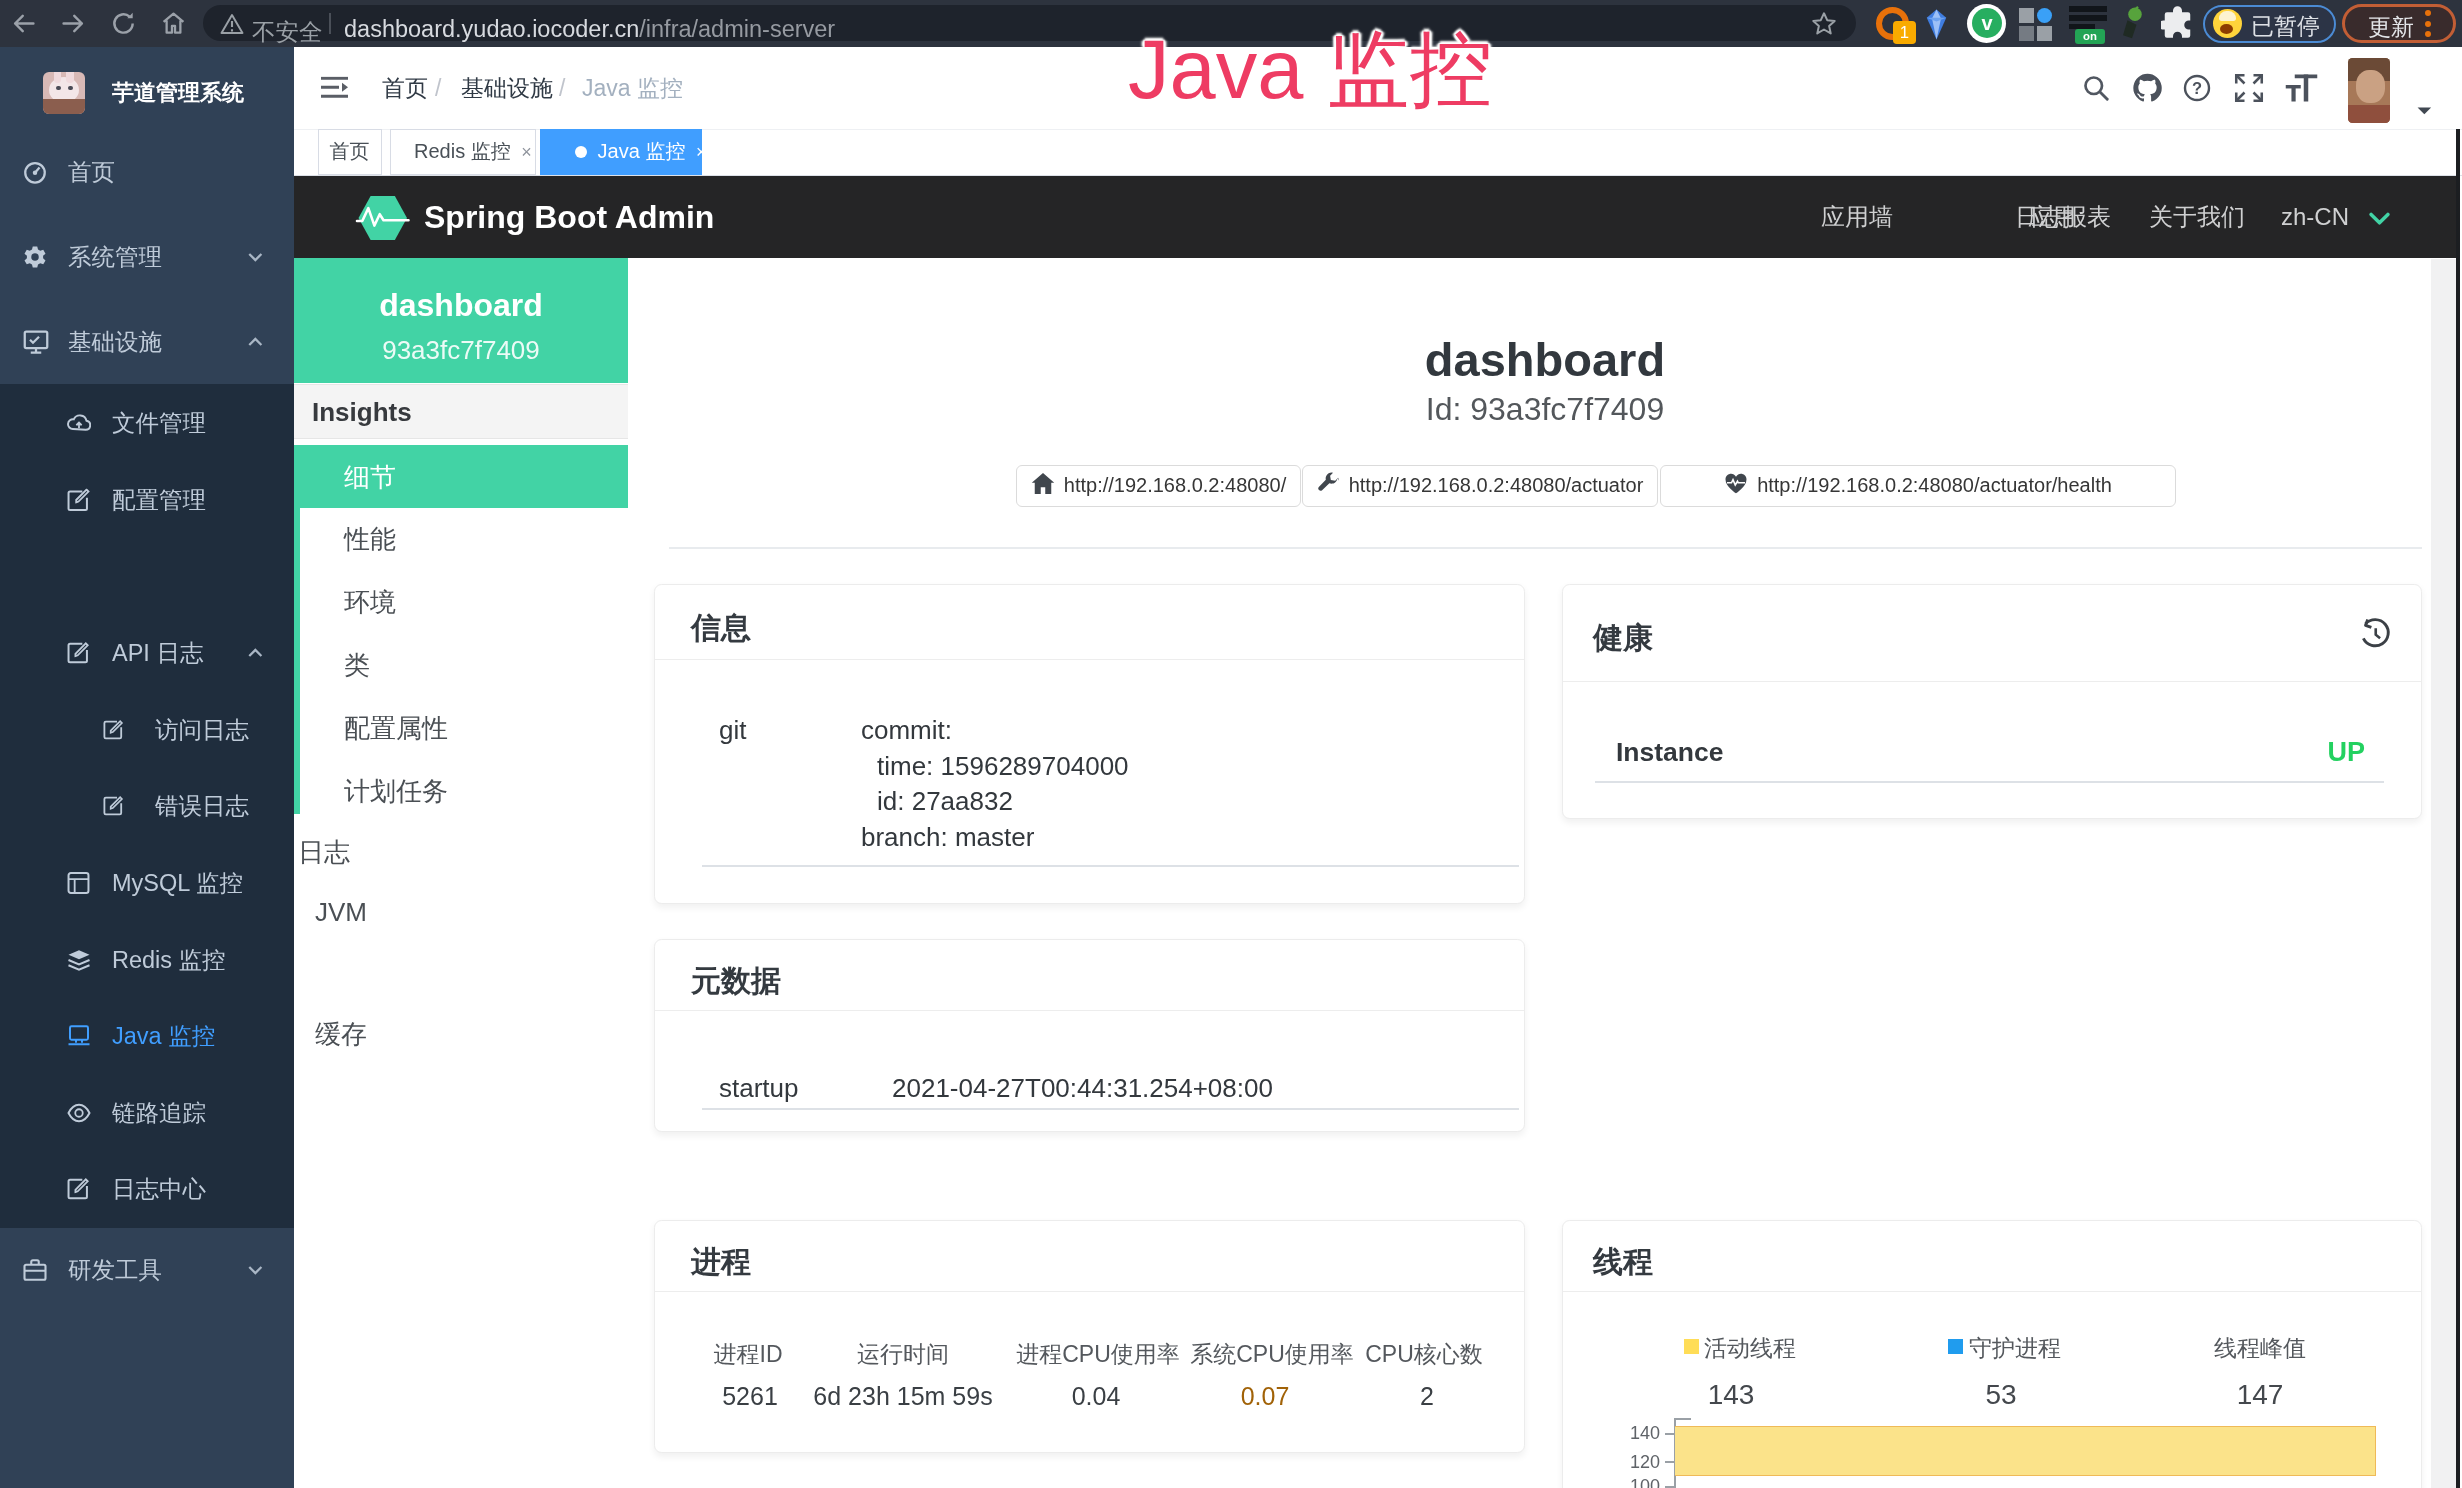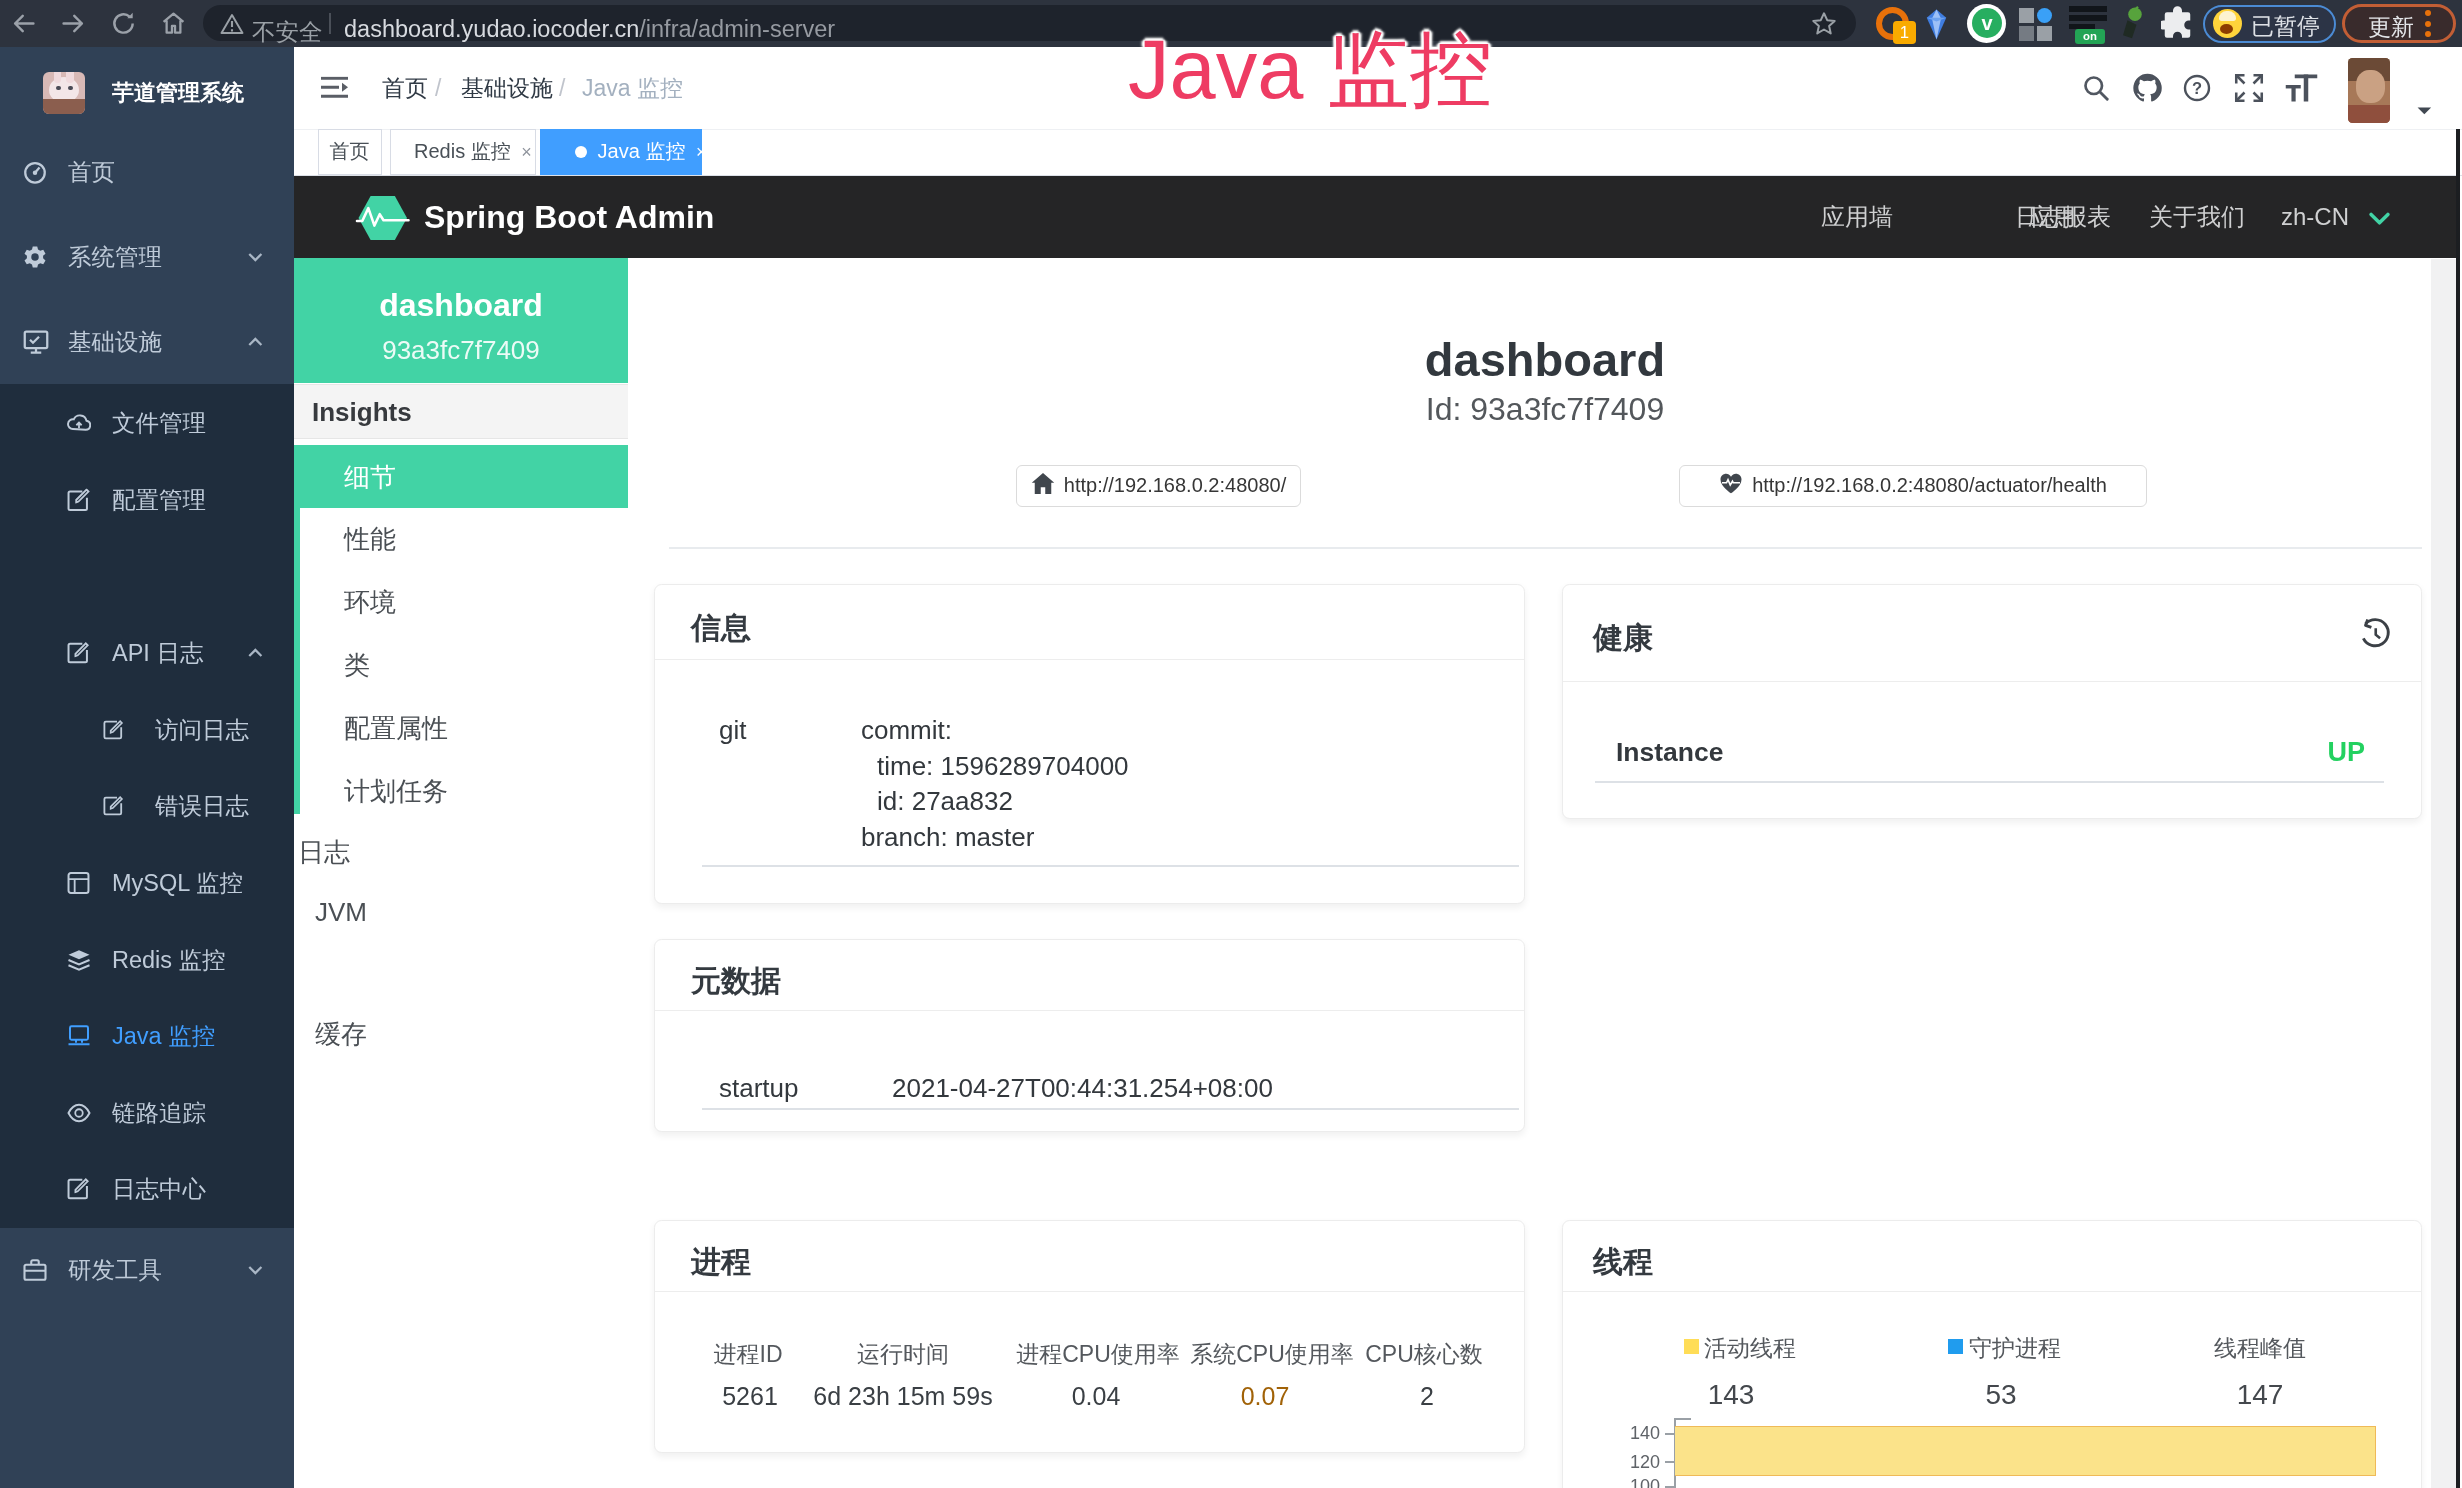--- a/index.html
+++ b/index.html
@@ -48,21 +48,25 @@
 <body>
 <div id="page">
 
   <div id="content" class="abs">
     <div class="abs" style="left:917px;top:74px;transform:translateX(-50%);font-size:47px;font-weight:600;color:#32383e;">dashboard</div>
     <div class="abs" style="left:917px;top:133px;transform:translateX(-50%);font-size:32px;color:#53575b;">Id: 93a3fc7f7409</div>
     <div class="btn" style="left:388px;width:285px;">
       <svg style="vertical-align:-3px;margin-right:9px;" width="24" height="23" viewBox="0 0 32 30">
           <path d="M16 1L1 14h4v15h8v-9h6v9h8V14h4z" fill="#40464d"></path>
         </svg>http://192.168.0.2:48080/</div>
-    <div class="btn" style="left:1032px;width:468px;margin-left:19px;">
+    <div class="btn" style="left:674px;width:356px;">
+      <svg style="vertical-align:-3px;margin-right:9px;" width="23" height="23" viewBox="0 0 30 30">
+          <path d="M28 8a8 8 0 0 1-11 7.4L7 25a3.2 3.2 0 0 1-4.5-4.5l9.6-10A8 8 0 0 1 22 1l-4 4 1 6 6 1 4-4c.6 1.2 1 2.6 1 4z" fill="#40464d" transform="scale(0.95)"></path>
+        </svg>http://192.168.0.2:48080/actuator</div>
+    <div class="btn" style="left:1032px;width:516px;">
       <svg style="vertical-align:-3px;margin-right:9px;" width="24" height="23" viewBox="0 0 32 30">
           <path d="M16 28S2 19 2 9.5C2 4.8 5.8 2 9.5 2 12 2 14.5 3.4 16 6c1.5-2.6 4-4 6.5-4C26.2 2 30 4.8 30 9.5 30 19 16 28 16 28z" fill="#40464d"></path>
           <path d="M4 14h6l2-4 3 7 3-5 1 2h9" stroke="#fff" stroke-width="2.2" fill="none"></path>
         </svg>http://192.168.0.2:48080/actuator/health</div>
     <div class="abs" style="left:41px;top:289px;width:1753px;height:1.5px;background:#e8ebee;"></div>
 
     <div class="card" style="left:26px;top:326px;width:871px;height:320px;">
       <div class="chead" style="height:75px;">
           <div class="ctitle" style="top:23px;">信息</div>
         </div>

